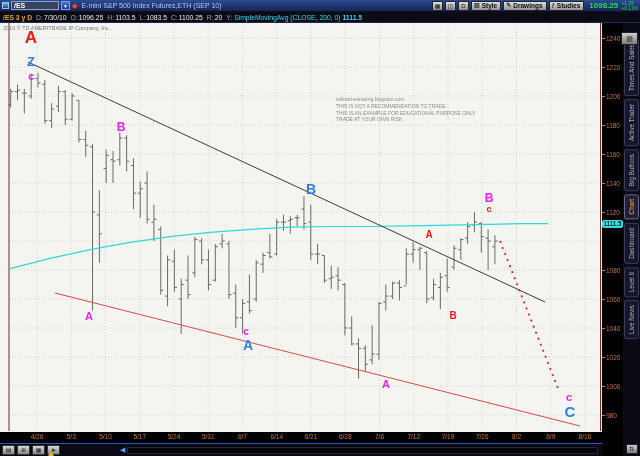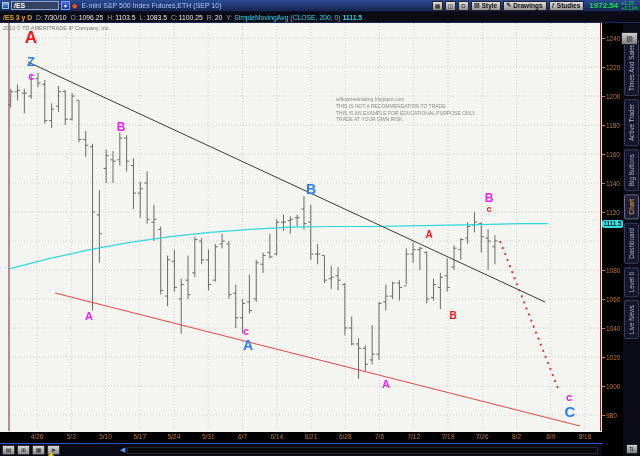--- a/index.html
+++ b/index.html
@@ -90,21 +90,21 @@
       <span>Style</span>
     </div>
     <div class="togglebtn">
       <span class="bicon">✎</span>
       <span>Drawings</span>
     </div>
     <div class="togglebtn">
       <span class="bicon">ƒ</span>
       <span>Studies</span>
     </div>
-    <span class="lastprice">1972.54</span>
+    <span class="lastprice">1098.25</span>
     <span class="chg">
       <span>+1.25</span>
       <span>+0.11%</span>
     </span>
   </div>
 
   <div class="tb2">
     <span class="series">/ES 3 y D</span>
     <span class="kv"><span>D:</span><b>7/30/10</b></span>
     <span class="kv"><span>O:</span><b>1096.25</b></span>

